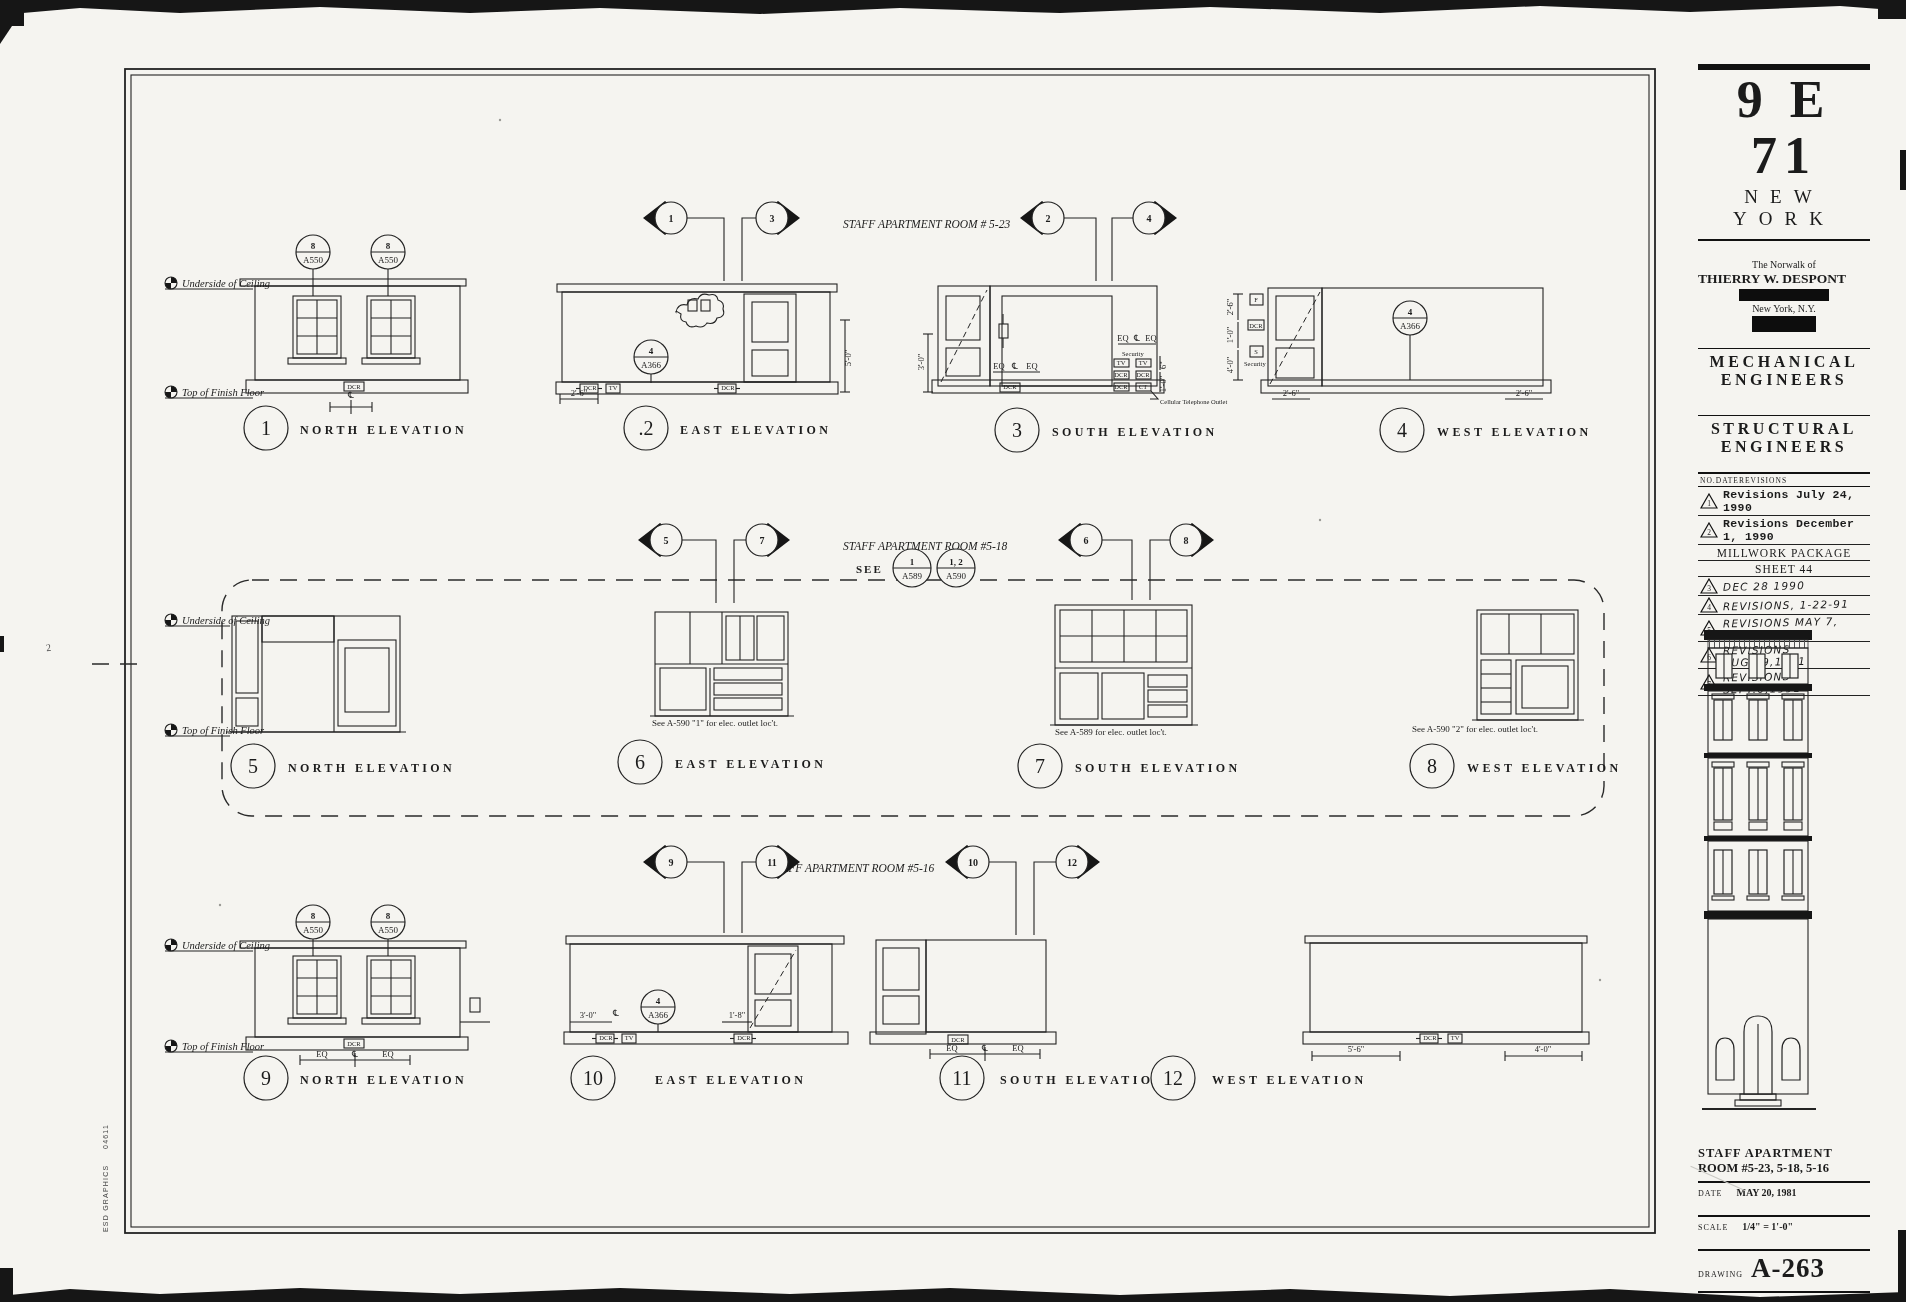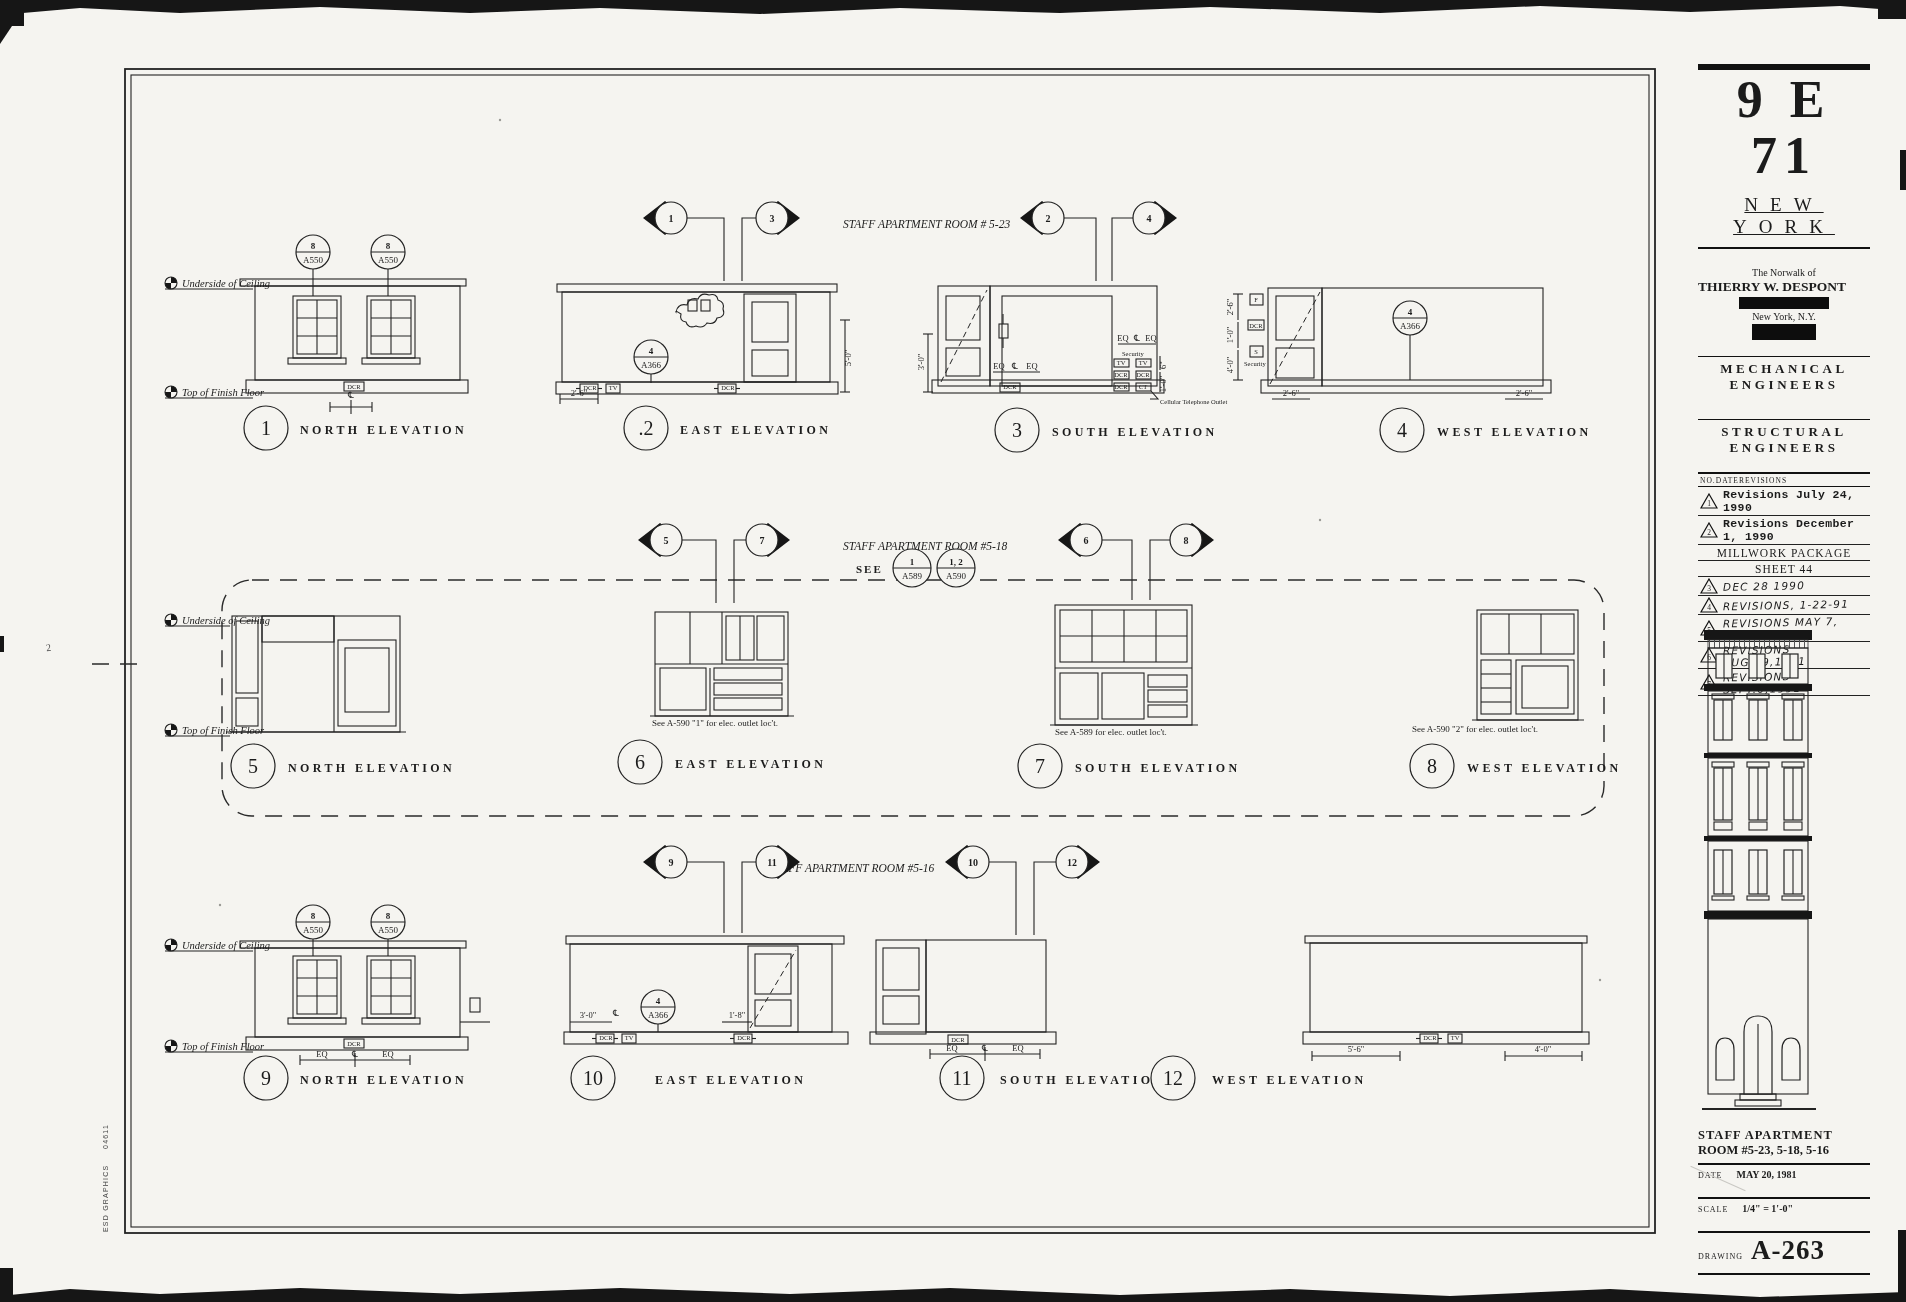--- a/index.html
+++ b/index.html
@@ -25,46 +25,46 @@
   .cl{font-size:9px;text-anchor:middle;font-family:"DejaVu Sans",sans-serif;}
   .box{font-size:6.5px;text-anchor:middle;}
   .tiny{font-size:6.5px;}
   .datumtxt{font-style:italic;font-size:10.5px;}
   .note{font-size:9px;}
   .seetxt{font-size:11px;font-weight:bold;letter-spacing:2px;}
   
   .tb{position:absolute;left:1698px;top:64px;width:172px;}
   .tb-bar{border-top:6px solid #111;margin-bottom:2px;}
   .tb-project{font-size:52px;line-height:56px;text-align:center;letter-spacing:7px;font-weight:700;}
-  .tb-city{font-size:19px;text-align:center;letter-spacing:12px;margin-top:10px;text-decoration:underline;}
+  .tb-city{font-size:19px;text-align:center;letter-spacing:12px;margin-top:2px;}
   .tb-rule2{border-top:2.5px solid #111;margin-top:9px;}
   .tb-office{font-size:10px;text-align:center;margin-top:18px;}
   .tb-arch{font-size:13.5px;font-weight:bold;margin-top:1px;}
   .redact{background:#0d0d0d;margin:2px auto 2px;}
   .r1{width:90px;height:12px;}
   .r2{width:64px;height:16px;}
   .tb-city2{font-size:10px;text-align:center;}
-  .tb-head{font-size:13px;font-weight:bold;letter-spacing:3.6px;text-align:center;
+  .tb-head{font-size:16px;font-weight:bold;letter-spacing:3.6px;text-align:center;
            border-top:1.5px solid #111;padding-top:4px;margin-top:16px;}
   .tb-lines{font-size:10.5px;text-align:center;line-height:12.5px;margin-top:8px;}
   .tb-lines .b{font-weight:bold;}
   .revtable{margin-top:16px;border-top:2px solid #111;}
   .revhead{display:flex;justify-content:flex-start;font-size:7.5px;letter-spacing:1px;
            padding:2px 2px 1px;border-bottom:1.5px solid #111;}
   .revrow{display:flex;align-items:center;gap:5px;min-height:16px;border-bottom:1px solid #222;
           padding:1px 2px;}
   .revrow.center{justify-content:center;}
   .rtyped{font-family:"Liberation Mono",monospace;font-size:11.5px;font-weight:bold;letter-spacing:0.4px;}
   .rcenter{font-size:11.5px;letter-spacing:1px;}
   .rhand{font-family:"DejaVu Sans",sans-serif;font-style:italic;font-size:10.5px;letter-spacing:1.2px;
          transform:rotate(-1.2deg);}
   .tri{flex:0 0 auto;}
   
   .tbf{position:absolute;left:1698px;top:1128px;width:172px;}
-  .tbf-t1{font-size:12.5px;font-weight:bold;letter-spacing:1px;}
+  .tbf-t1{font-size:12.5px;font-weight:bold;letter-spacing:1px;margin-top:18px;}
   .tbf-t2{font-size:12.5px;font-weight:bold;}
   .tbf-rule{border-top:2px solid #111;margin-top:5px;}
   .tbf-row{display:flex;align-items:baseline;gap:14px;padding:4px 0 12px;}
   .tbf-lab{font-size:8px;letter-spacing:1px;}
   .tbf-val{font-size:10px;font-weight:bold;}
   .tbf-draw{display:flex;align-items:baseline;gap:8px;padding:2px 0 2px;}
   .tbf-num{font-size:27px;font-weight:bold;letter-spacing:1px;}
   .vertcredit{position:absolute;left:102px;top:1232px;transform:rotate(-90deg);
               transform-origin:left top;font-size:7px;letter-spacing:1.2px;color:#444;
               font-family:"Liberation Sans",sans-serif;white-space:nowrap;}

